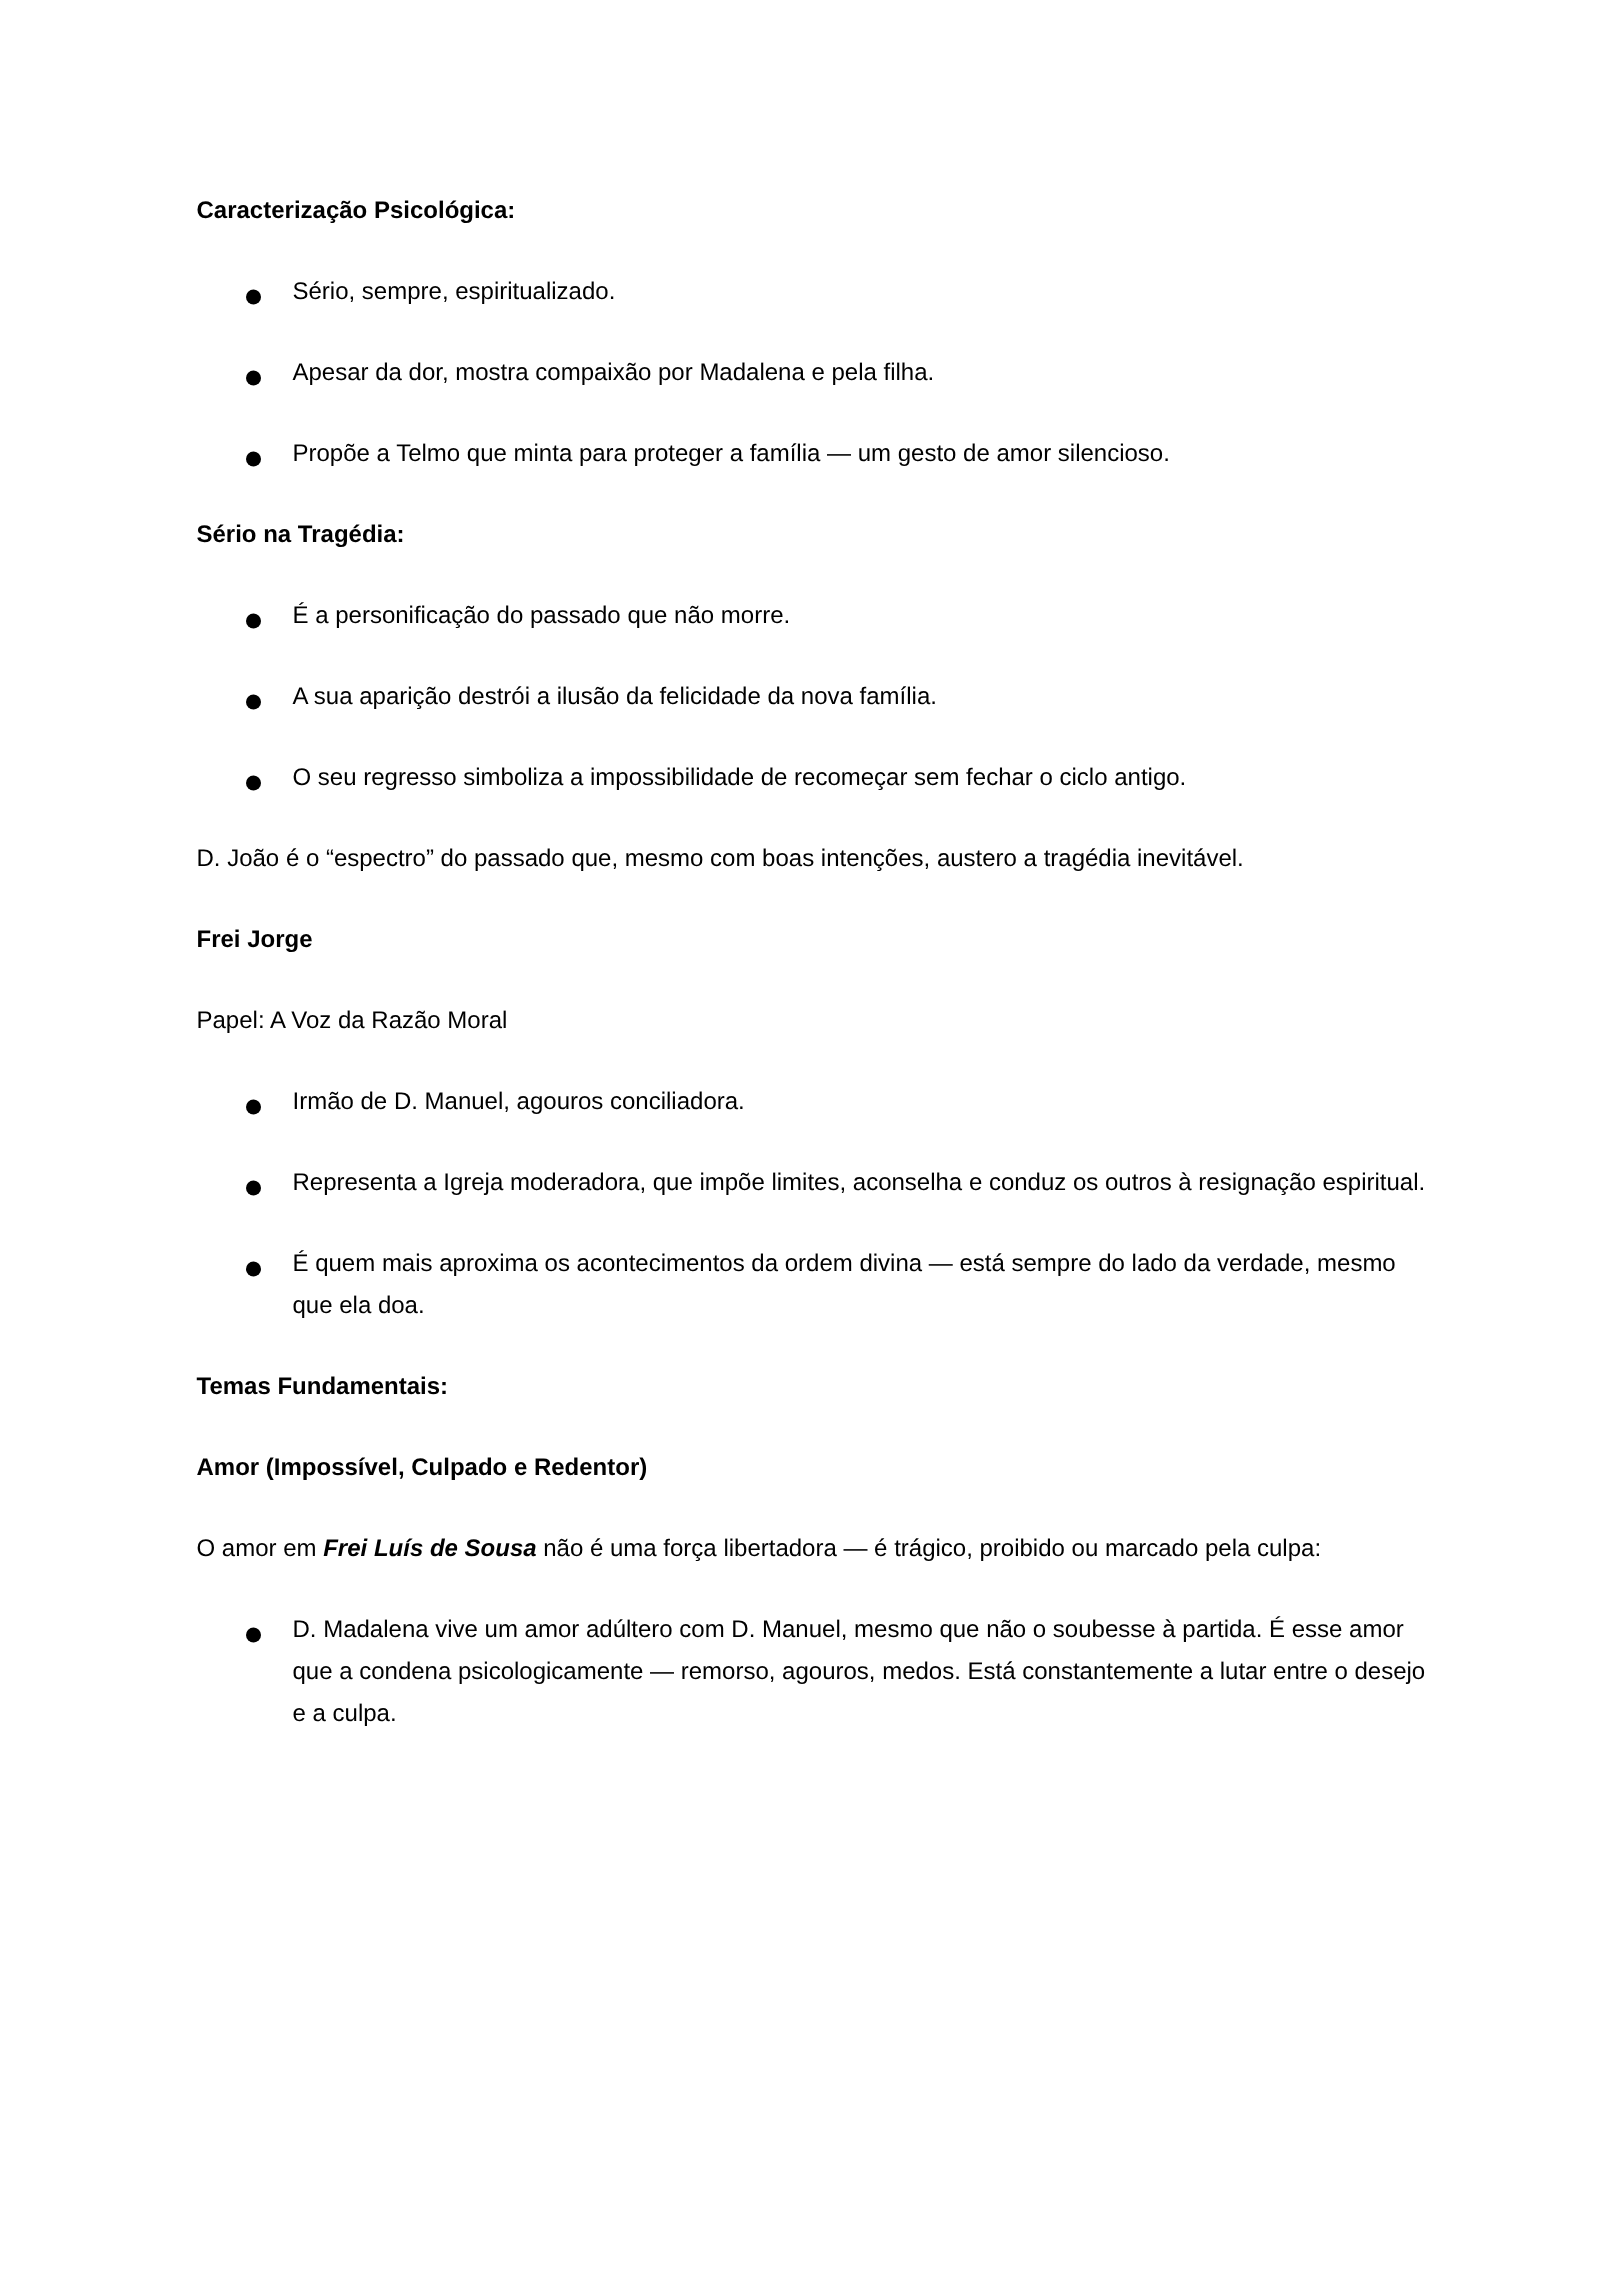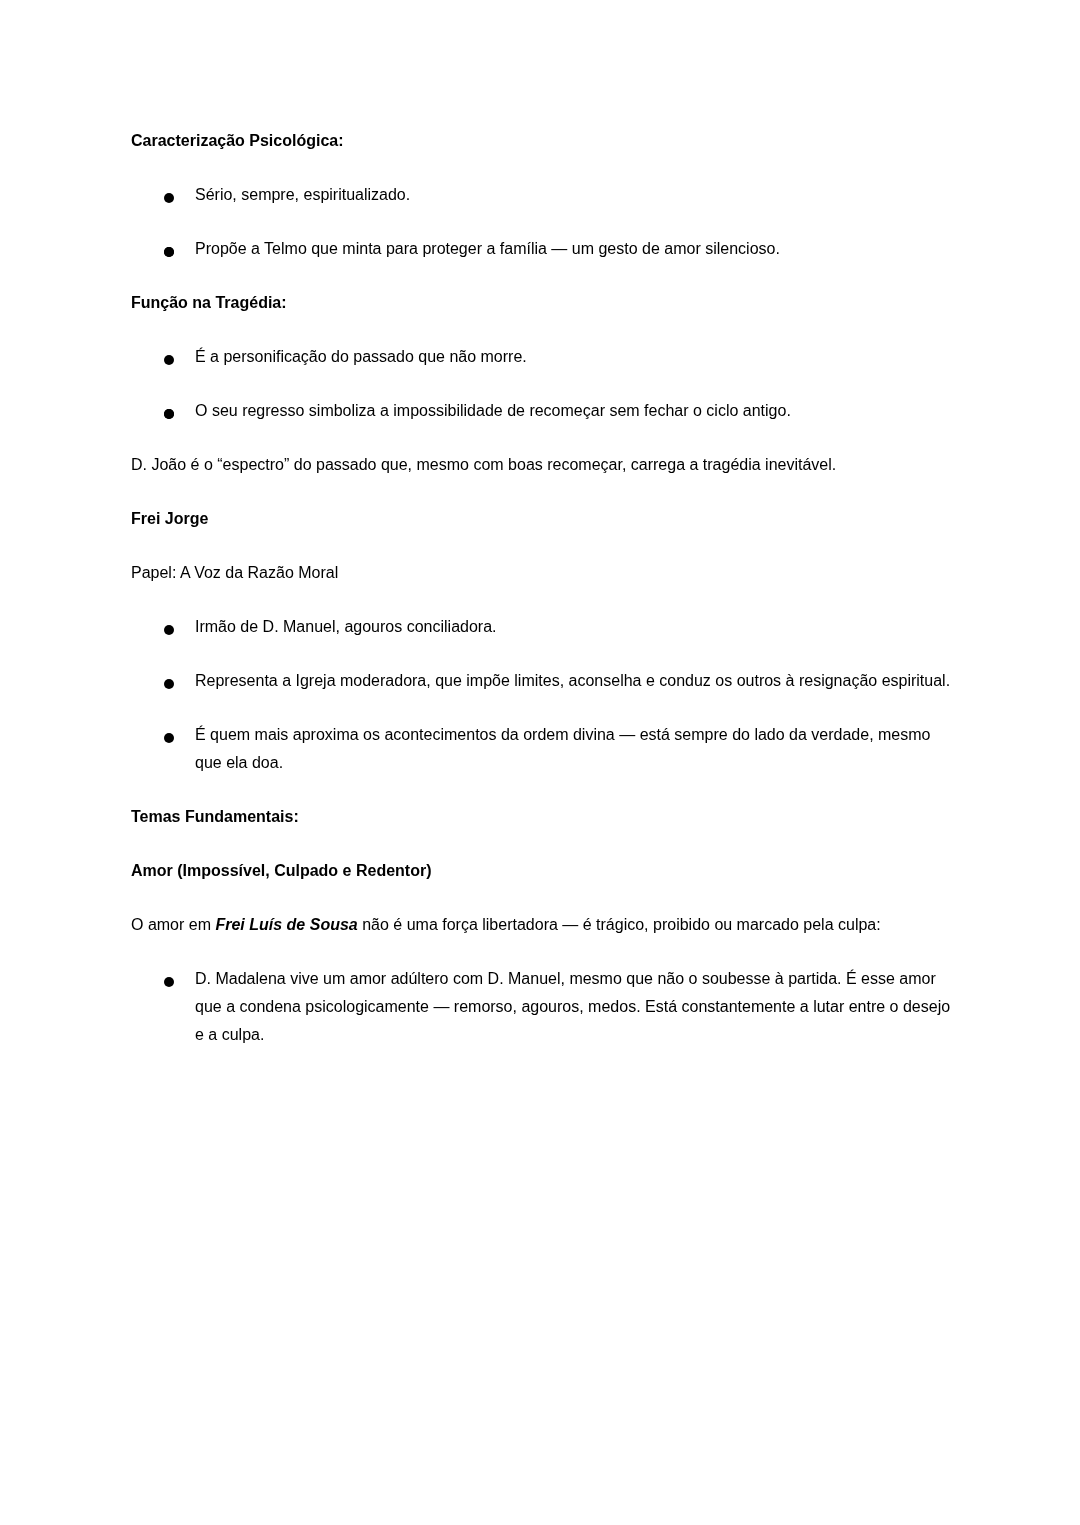--- a/index.html
+++ b/index.html
@@ -58,33 +58,33 @@
 </head>
 <body>
 
 <div class="page">
   <div class="content">
 
     <p class="para h">Caracterização Psicológica:</p>
 
     <ul class="bullets">
       <li><span class="dot"></span><span>Sério, sempre, espiritualizado.</span></li>
-      <li><span class="dot"></span></li>
+      <li><span class="dot"></span><span>Apesar da dor, mostra compaixão por Madalena e pela filha.</span></li>
       <li><span class="dot"></span><span>Propõe a Telmo que minta para proteger a família — um gesto de amor silencioso.</span></li>
     </ul>
 
-    <p class="para h">Função na Tragédia:</p>
+    <p class="para h">Sério na Tragédia:</p>
 
     <ul class="bullets">
       <li><span class="dot"></span><span>É a personificação do passado que não morre.</span></li>
-      <li><span class="dot"></span></li>
+      <li><span class="dot"></span><span>A sua aparição destrói a ilusão da felicidade da nova família.</span></li>
       <li><span class="dot"></span><span>O seu regresso simboliza a impossibilidade de recomeçar sem fechar o ciclo antigo.</span></li>
     </ul>
 
-    <p class="para">D. João é o “espectro” do passado que, mesmo com boas recomeçar, carrega a tragédia inevitável.</p>
+    <p class="para">D. João é o “espectro” do passado que, mesmo com boas intenções, austero a tragédia inevitável.</p>
 
     <p class="para h">Frei Jorge</p>
 
     <p class="para"><span class="bold">Papel:</span><span> A Voz da Razão Moral</span></p>
 
     <ul class="bullets">
       <li><span class="dot"></span><span>Irmão de D. Manuel, agouros conciliadora.</span></li>
       <li><span class="dot"></span><span>Representa a Igreja moderadora, que impõe limites, aconselha e conduz os outros à resignação espiritual.</span></li>
       <li><span class="dot"></span><span>É quem mais aproxima os acontecimentos da ordem divina — está sempre do lado da verdade, mesmo que ela doa.</span></li>
     </ul>

